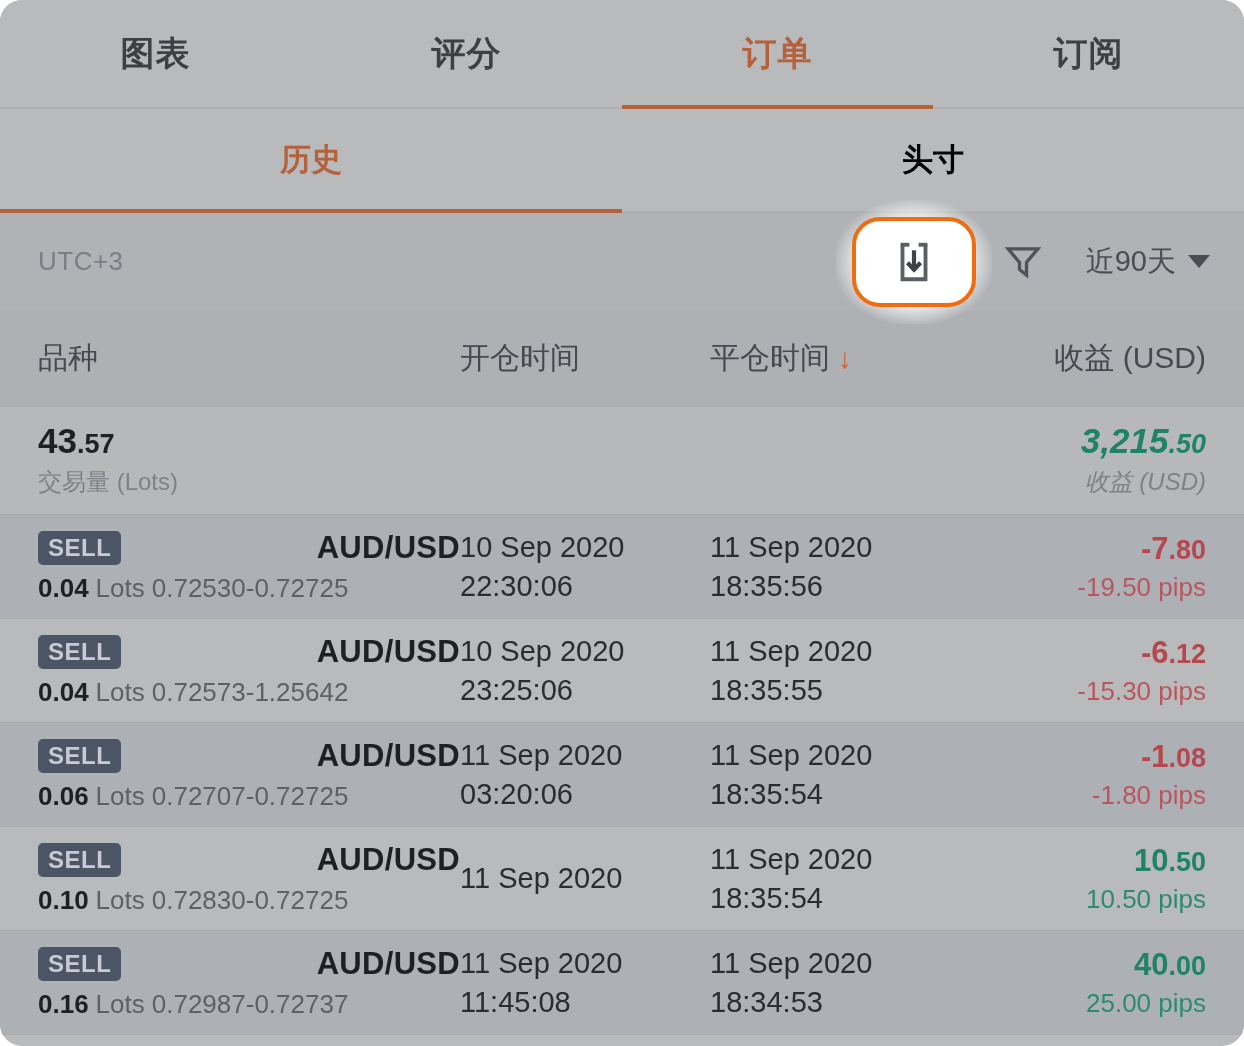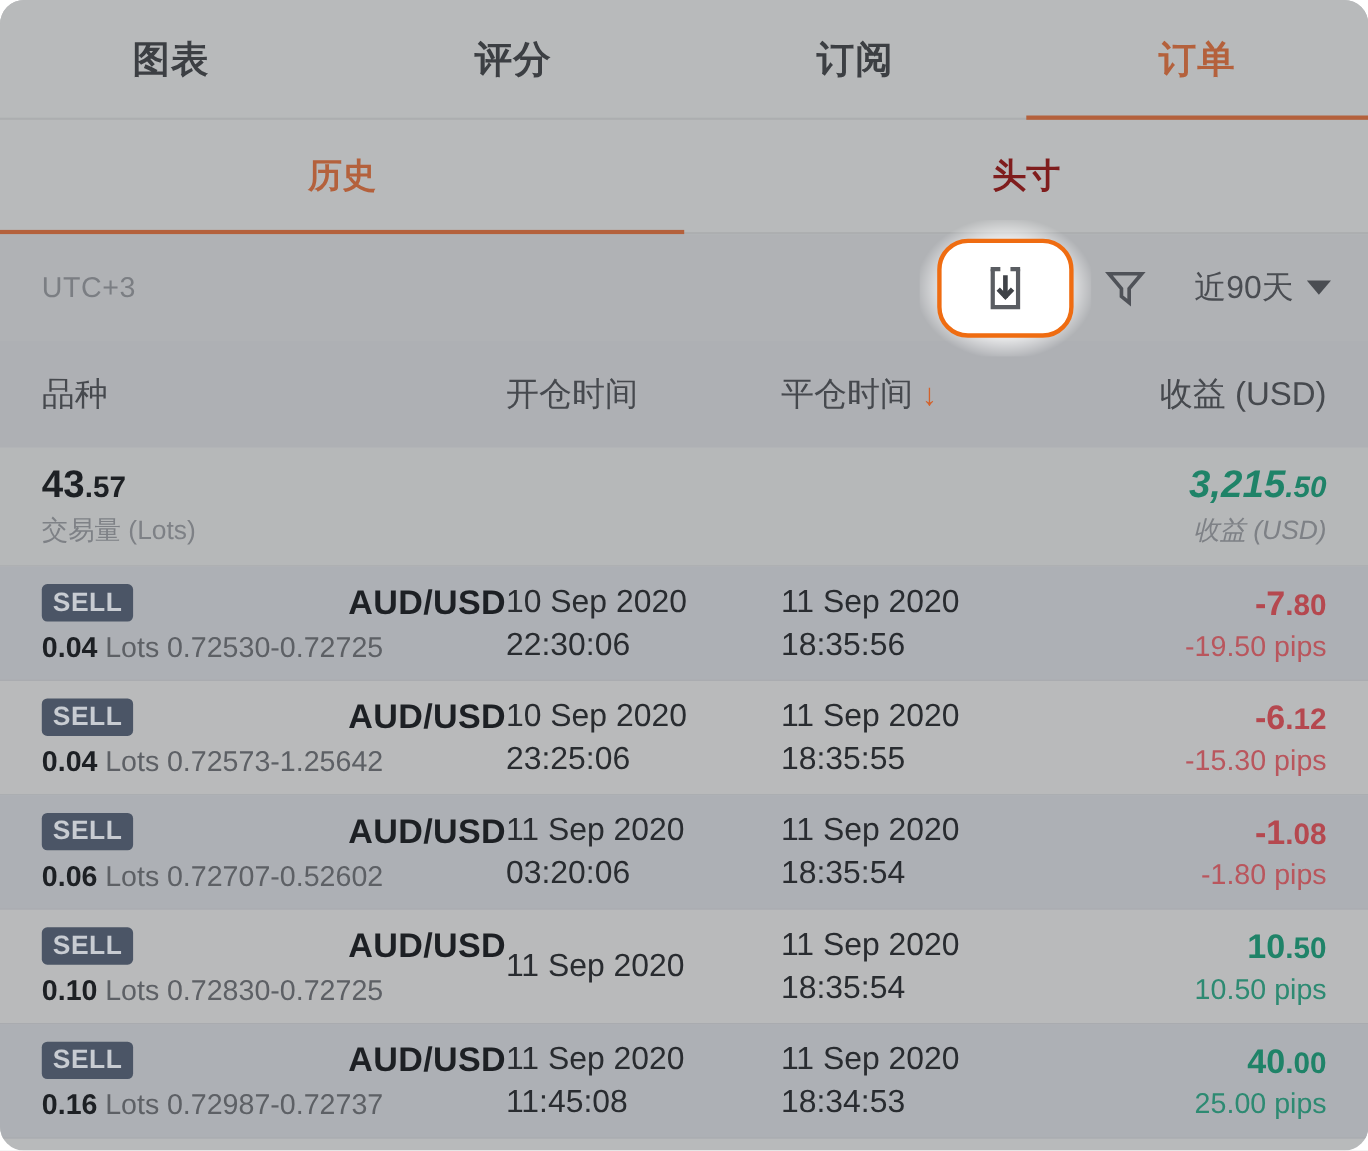--- a/index.html
+++ b/index.html
@@ -61,21 +61,21 @@
     border-bottom: 2px solid #acaeb0;
   }
   .subtab {
     flex: 1 1 0;
     position: relative;
     display: flex;
     align-items: center;
     justify-content: center;
     font-size: 31px;
     font-weight: 700;
-    color: #7f1d1d;
+    color: #000000;
     cursor: pointer;
     user-select: none;
   }
   .subtab.active { color: #b4613c; }
   .subtab.active::after {
     content: "";
     position: absolute;
     left: 0; right: 0; bottom: -2px;
     height: 4px;
     background: #b4613c;
@@ -288,25 +288,25 @@
 
 <div id="app">
 
   <div class="tabbar">
     <div class="tab">
         <span>图表</span>
       </div>
     <div class="tab">
         <span>评分</span>
       </div>
+    <div class="tab active">
+        <span>订单</span>
+      </div>
     <div class="tab">
         <span>订阅</span>
-      </div>
-    <div class="tab active">
-        <span>订单</span>
       </div>
   </div>
 
   <div class="subtabbar">
     <div class="subtab active">
         <span>历史</span>
       </div>
     <div class="subtab">
         <span>头寸</span>
       </div>
@@ -417,21 +417,21 @@
       </div>
       <div class="row odd">
         <div class="cell-sym">
           <div class="sym-top">
             <span class="badge">SELL</span>
             <span class="sym-name">AUD/USD</span>
           </div>
           <div class="sym-bottom">
             <span class="sym-lots">0.06</span>
             <span class="sym-lotsword">Lots</span>
-            <span class="sym-prices">0.72707-0.52602</span>
+            <span class="sym-prices">0.72707-0.72725</span>
           </div>
         </div>
         <div class="cell-open">
           <div>11 Sep 2020</div>
           <div>03:20:06</div>
         </div>
         <div class="cell-close">
           <div>11 Sep 2020</div>
           <div>18:35:54</div>
         </div>

